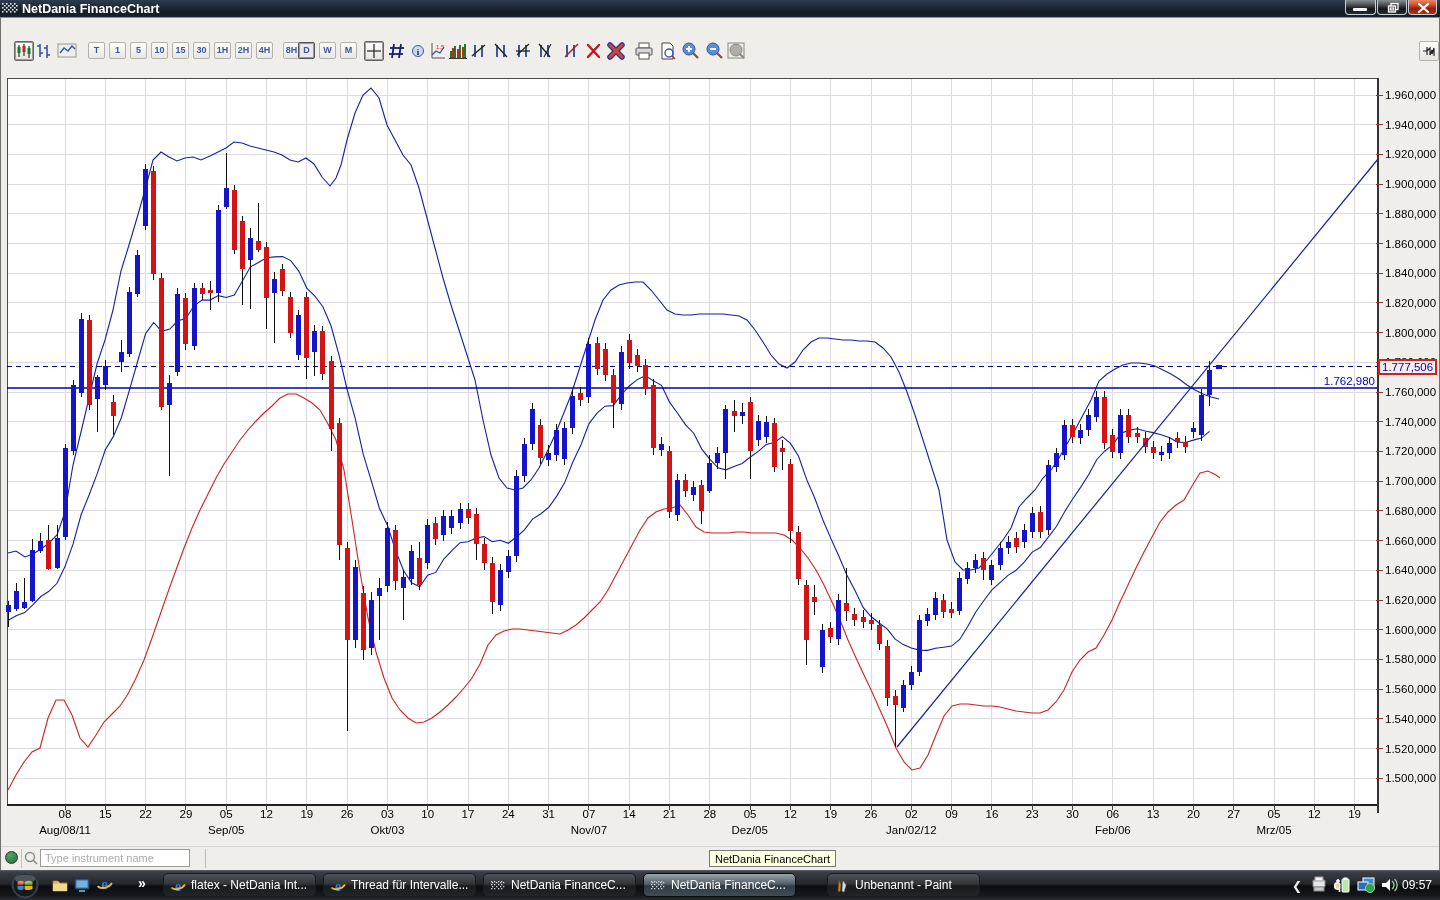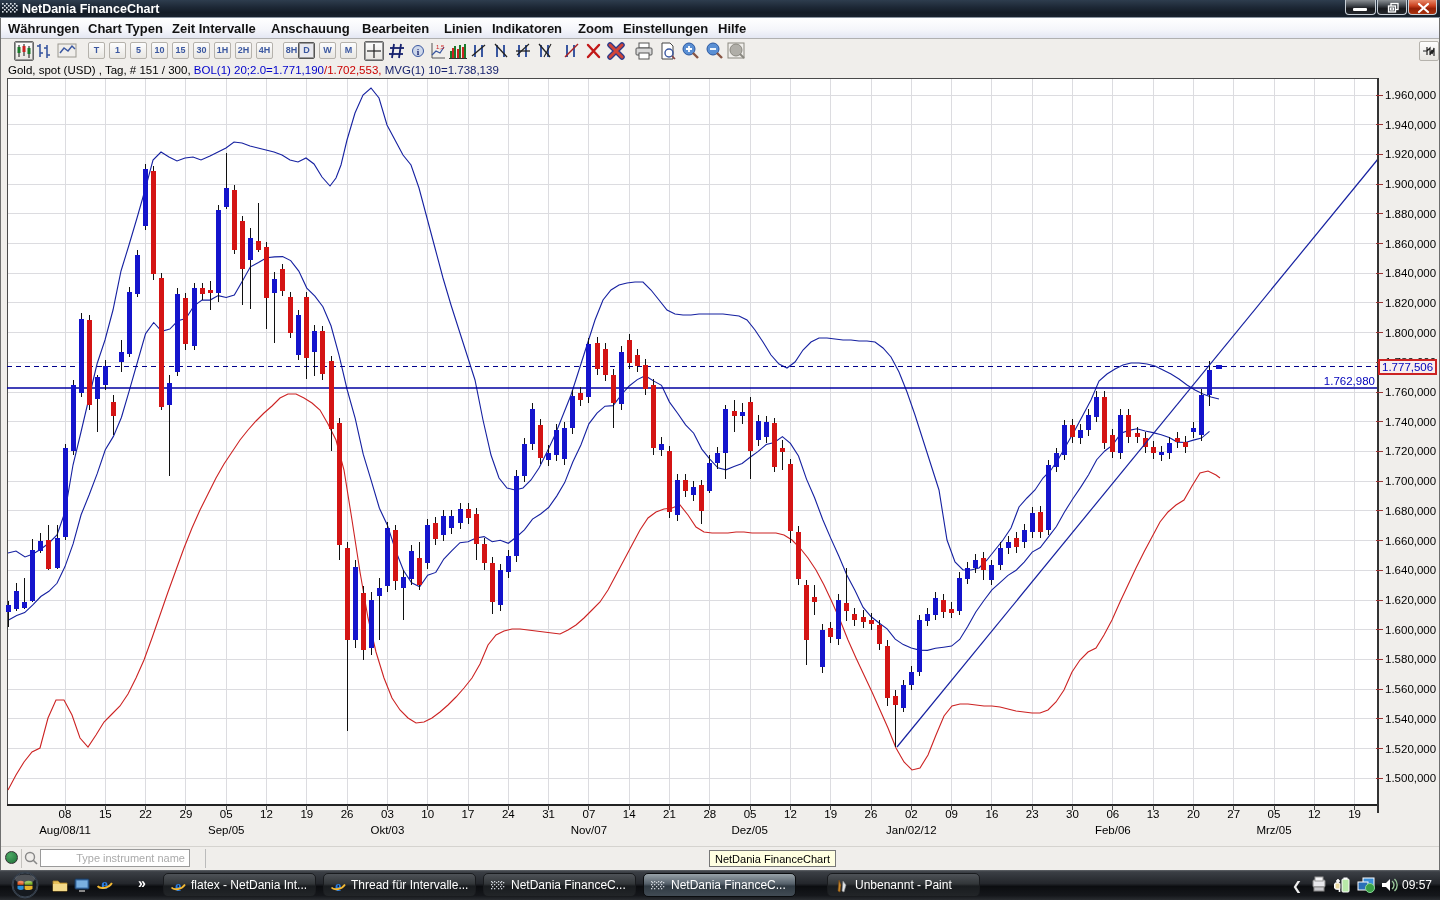--- a/index.html
+++ b/index.html
@@ -23,21 +23,21 @@
 .tbtn{position:absolute;top:2px;width:17px;height:17px;background:linear-gradient(180deg,#fdfdfd,#e8e6e2);
  border:1px solid #b5b2ac;border-radius:2px;color:#3a57a0;font-weight:bold;font-size:9px;text-align:center;line-height:15px;}
 .tbtn.sel{border:1px solid #555;box-shadow:inset 0 0 0 1px #999;background:#e8e8ee;}
 .tbig{position:absolute;top:1px;width:20px;height:20px;background:linear-gradient(180deg,#fdfdfd,#e6e4e0);
  border:1px solid #b5b2ac;border-radius:2px;}
 .tico{position:absolute;top:1px;width:21px;height:20px;}
 
 #labelrow{position:absolute;left:0;top:64px;width:1440px;height:14px;background:#f0eeeb;font-size:11.5px;color:#000;}
 #labelrow span{vertical-align:top;}
 
-#statusrow{position:absolute;left:0;top:846px;width:1440px;height:24px;background:#f0eeeb;border-top:1px solid #d5d3cf;text-align:right;}
+#statusrow{position:absolute;left:0;top:846px;width:1440px;height:24px;background:#f0eeeb;border-top:1px solid #d5d3cf;}
 #greendot{position:absolute;left:5px;top:4px;width:13px;height:13px;border-radius:50%;background:radial-gradient(circle at 35% 30%,#4ca864,#1e7038);border:1px solid #333;}
 #searchbox{position:absolute;left:40px;top:2px;width:150px;height:18px;background:#fff;border:1px solid #9a9a9a;font-size:11px;color:#aaa;padding:2px 4px;}
 #timestamp{position:absolute;left:213px;top:4px;font-size:12.5px;font-weight:bold;color:#000;margin-top:44px;}
 #tooltip{position:absolute;left:709px;top:3px;height:17px;background:#ffffe1;border:1px solid #777;font-size:11px;color:#000;padding:2px 5px;}
 
 #taskbar{position:absolute;left:0;top:870px;width:1440px;height:30px;
  background:linear-gradient(180deg,#61656a 0%,#3b3f45 6%,#23262b 45%,#0b0d10 55%,#15171b 85%,#2a2d31 100%);}
 .taskbtn{position:absolute;top:3px;height:24px;border-radius:5px;border:1px solid #191b1e;
  background:linear-gradient(180deg,#4e5257 0%,#323639 45%,#191c1f 55%,#222528 100%);
  color:#fff;font-size:12px;}
@@ -82,32 +82,20 @@
           <rect x="4.5" y="6" width="3" height="2" fill="none" stroke="#fff" stroke-width="1"></rect>
         </svg>
       </div>
 <div class="winbtn" id="btnclose">
         <svg width="13" height="12">
           <path d="M2 2 L11 10 M11 2 L2 10" stroke="#fff" stroke-width="2.2" stroke-linecap="round"></path>
         </svg>
       </div>
 <div class="sep"></div>
 </div>
-<div id="menubar">
-      <span style="left:8px">Währungen</span>
-      <span style="left:88px">Chart Typen</span>
-      <span style="left:172px">Zeit Intervalle</span>
-      <span style="left:271px">Anschauung</span>
-      <span style="left:362px">Bearbeiten</span>
-      <span style="left:444px">Linien</span>
-      <span style="left:492px">Indikatoren</span>
-      <span style="left:578px">Zoom</span>
-      <span style="left:623px">Einstellungen</span>
-      <span style="left:718px">Hilfe</span>
-    </div>
 <div id="toolbar">
       <div class="tbig" style="left:14px;border-color:#666;box-shadow:inset 0 0 0 1px #999;"><svg width="18" height="18">
           <g stroke-width="1">
             <line x1="4" y1="3" x2="4" y2="15" stroke="#111"></line>
             <rect x="2.5" y="5" width="3" height="6" fill="#1a7a2a"></rect>
             <line x1="9" y1="2" x2="9" y2="14" stroke="#111"></line>
             <rect x="7.5" y="4" width="3" height="6" fill="#c22"></rect>
             <line x1="14" y1="4" x2="14" y2="16" stroke="#111"></line>
             <rect x="12.5" y="6" width="3" height="6" fill="#1a7a2a"></rect>
           </g>
@@ -239,21 +227,20 @@
         </svg></div>
       <div class="tico" style="left:726px;"><svg width="22" height="20">
           <rect x="2" y="2" width="16" height="15" fill="none" stroke="#8a8880"></rect>
           <circle cx="10" cy="9" r="6" fill="#b0aea8" stroke="#8a8880"></circle>
           <line x1="14" y1="13" x2="18" y2="17" stroke="#8a8880" stroke-width="2"></line>
         </svg></div>
       <div class="tbig" style="left:1419px;"><svg width="18" height="18">
           <path d="M3 9 h4 M7 5 v8 M7 9 l3 -3 v7 l2 -5 v4 l2 -6 v8" stroke="#222" stroke-width="1.2" fill="none"></path>
         </svg></div>
     </div>
-<div id="labelrow"><span style="margin-left:8px">Gold, spot (USD) , Tag, # 151 / 300, </span><span style="color:#0000cc">BOL(1) 20;2.0=1.771,190</span><span style="color:#cc0000">/1.702,553,</span><span style="color:#16216e"> MVG(1) 10=1.738,139</span></div>
 <svg width="1440" height="790" viewBox="0 78 1440 790" style="position:absolute;left:0;top:78px;" shape-rendering="crispEdges" font-family="Liberation Sans, sans-serif">
 <rect x="0" y="78" width="1440" height="790" fill="#f0eeeb"></rect>
 <rect x="7" y="78" width="1371" height="727" fill="#ffffff"></rect>
 <g stroke="#dcdce0" stroke-width="1">
         <line x1="65.0" y1="78" x2="65.0" y2="805"></line>
         <line x1="105.3" y1="78" x2="105.3" y2="805"></line>
         <line x1="145.6" y1="78" x2="145.6" y2="805"></line>
         <line x1="185.9" y1="78" x2="185.9" y2="805"></line>
         <line x1="226.2" y1="78" x2="226.2" y2="805"></line>
         <line x1="266.5" y1="78" x2="266.5" y2="805"></line>

